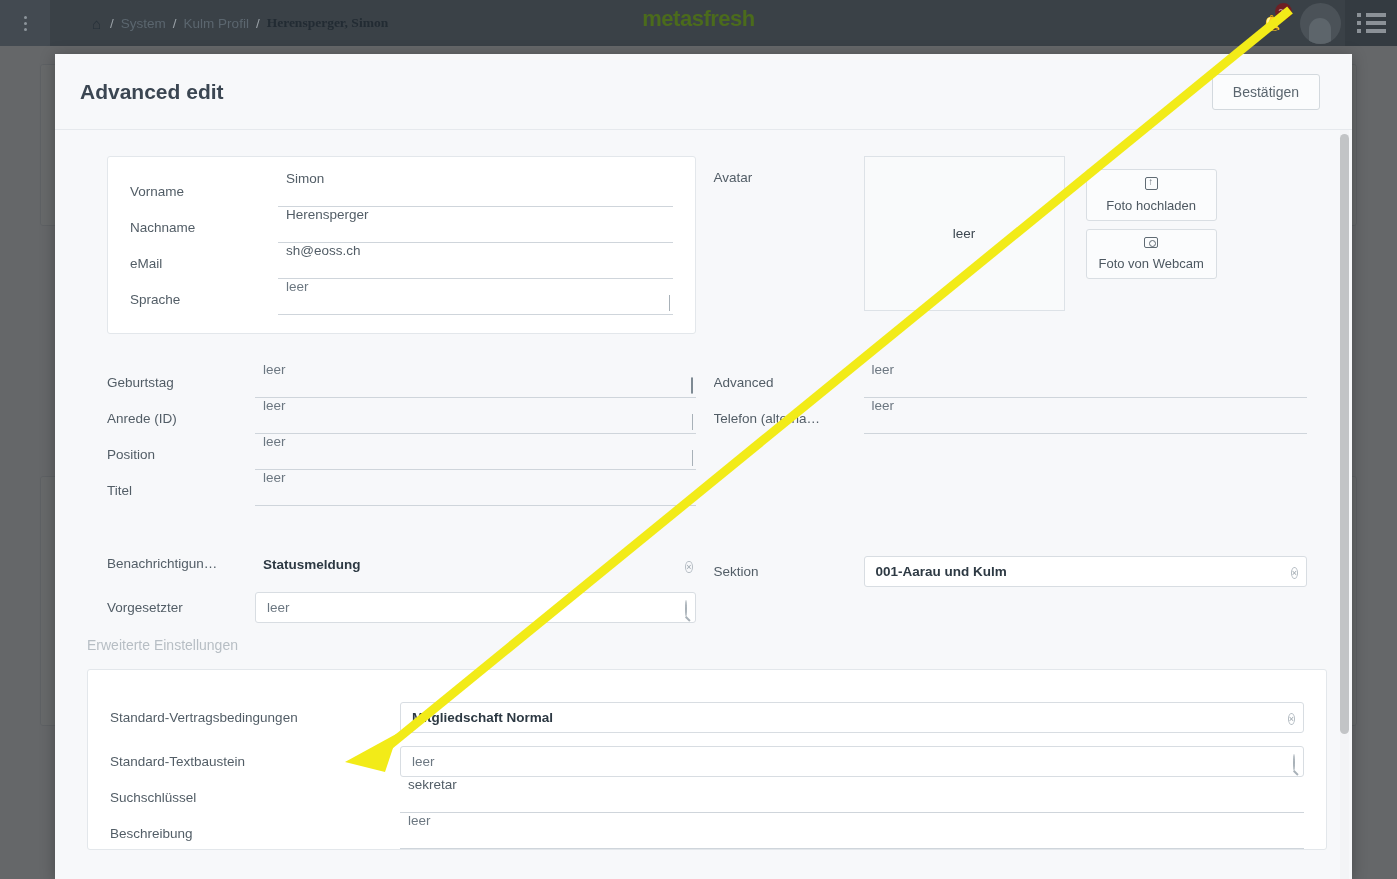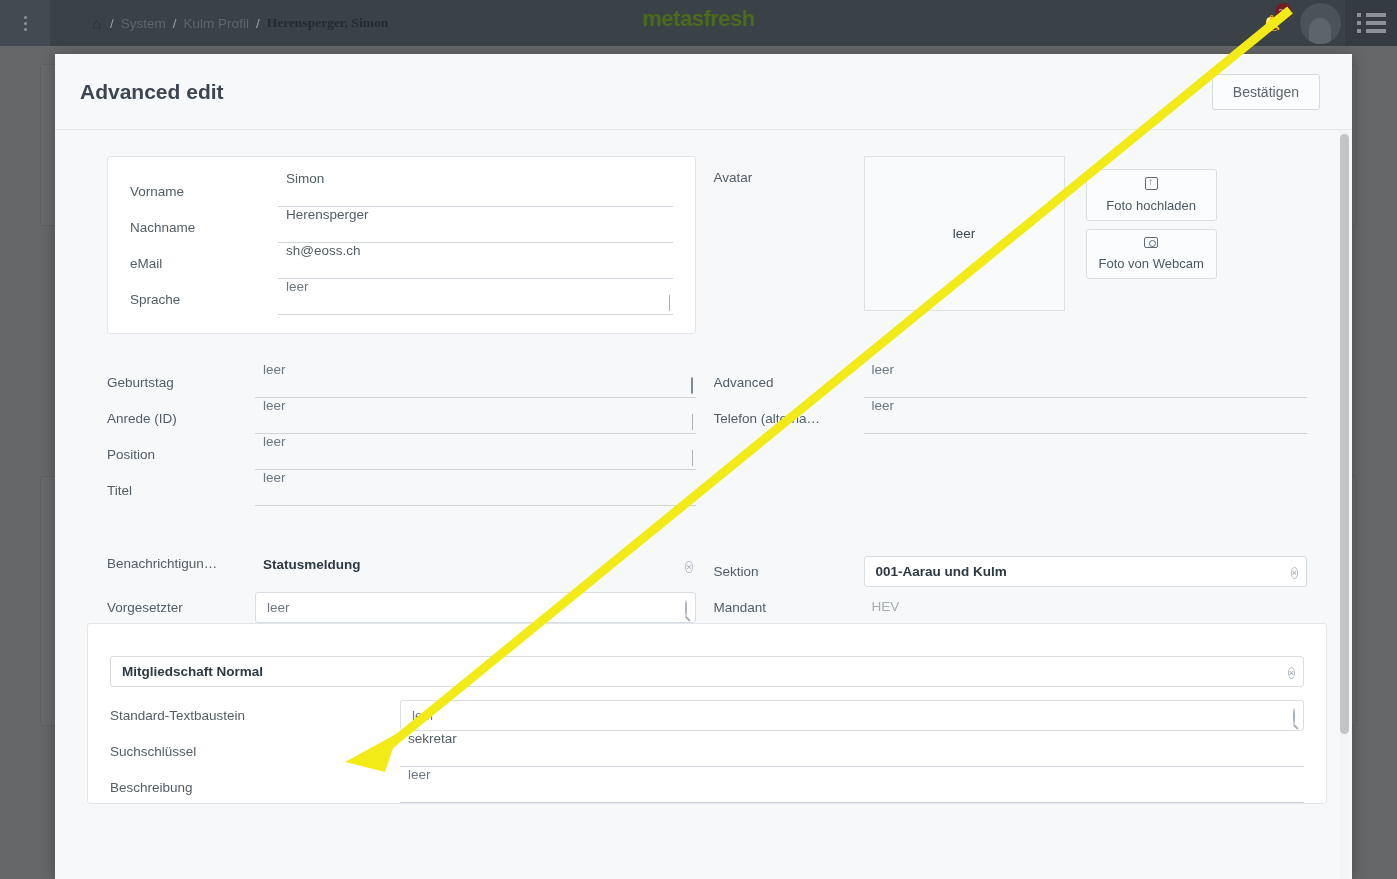--- a/index.html
+++ b/index.html
@@ -482,35 +482,31 @@
             <div style="margin:0 25px 0 10px">
 
               <div class="field" style="height:44px">
                 <div class="lbl" style="width:150px;flex:0 0 150px">Sektion</div>
                 <div class="ctl">
                   <div class="boxinput filled">001-Aarau und Kulm</div>
                   <span class="ctl-icon inbox"><span class="circle-x">×</span></span>
                 </div>
               </div>
 
-              <div class="field">
-                <div class="lbl" style="width:150px;flex:0 0 150px">Mandant</div>
-                <div class="ctl">
-                  <div class="plain">HEV</div>
-                </div>
-              </div>
 
             </div>
           </div>
         </div>
 
+        <div class="section-head">Erweiterte Einstellungen</div>
 
         <div class="section-card">
 
           <div class="field wide-field" style="height:47px">
+            <div class="lbl">Standard-Vertragsbedingungen</div>
             <div class="ctl">
               <div class="boxinput filled">Mitgliedschaft Normal</div>
               <span class="ctl-icon inbox"><span class="circle-x">×</span></span>
             </div>
           </div>
 
           <div class="field wide-field" style="height:44px">
             <div class="lbl">Standard-Textbaustein</div>
             <div class="ctl">
               <div class="boxinput">leer</div>

